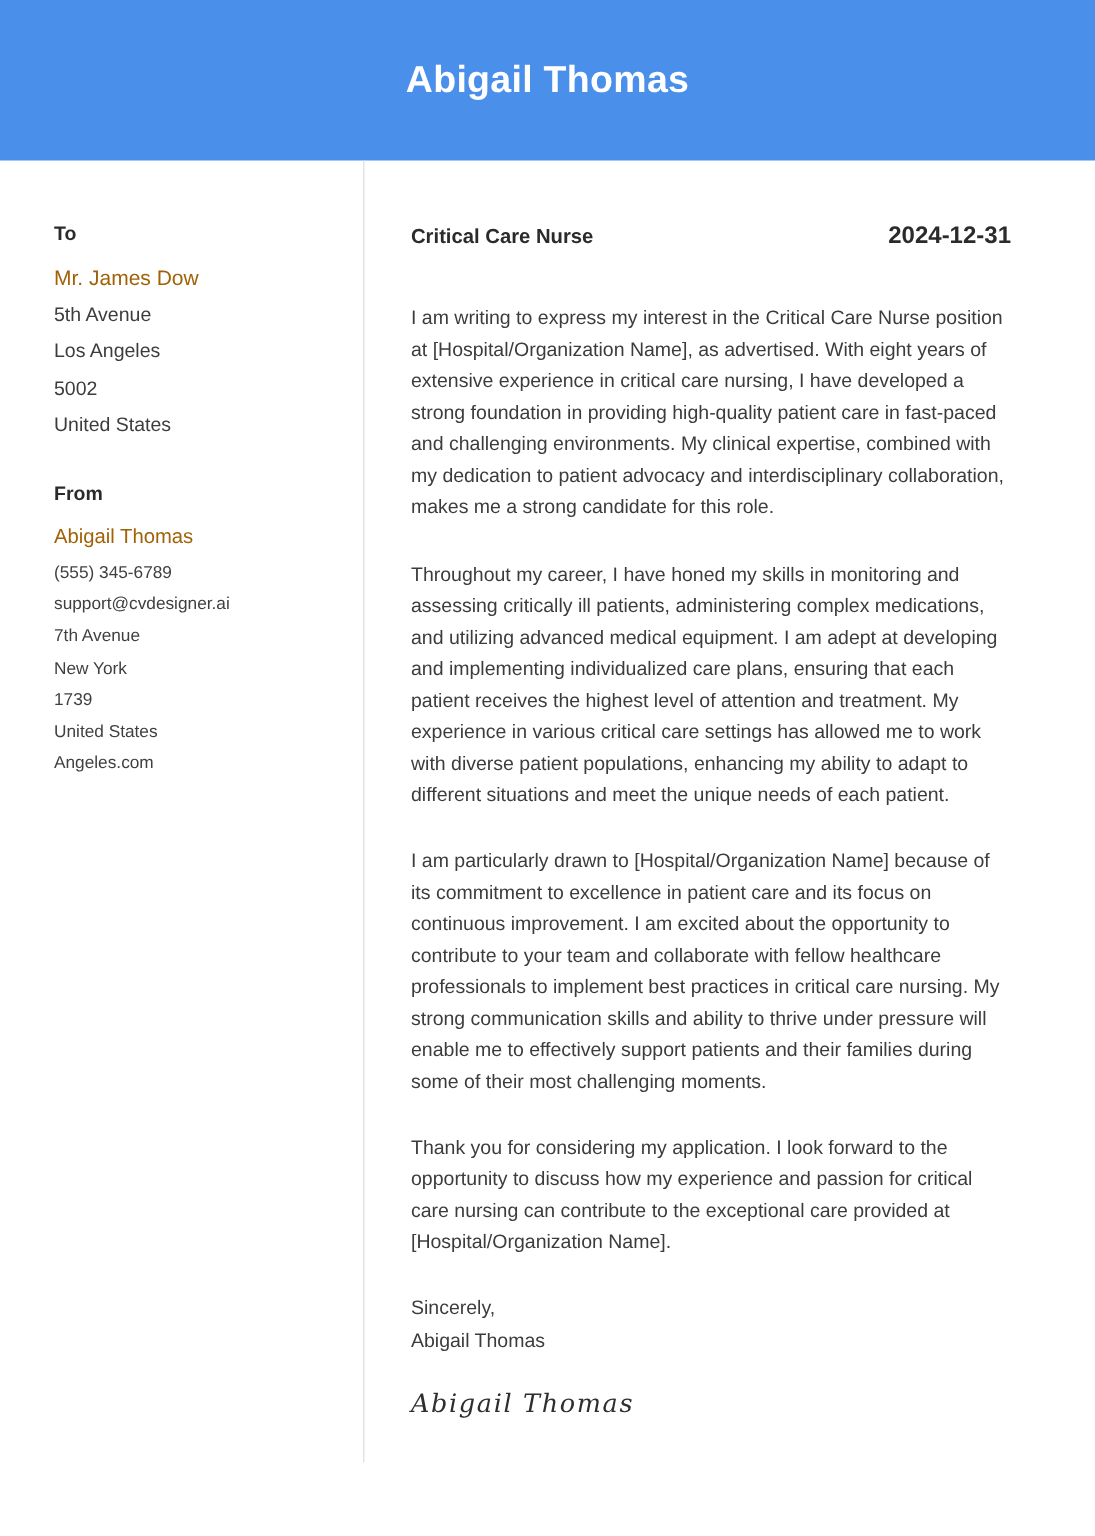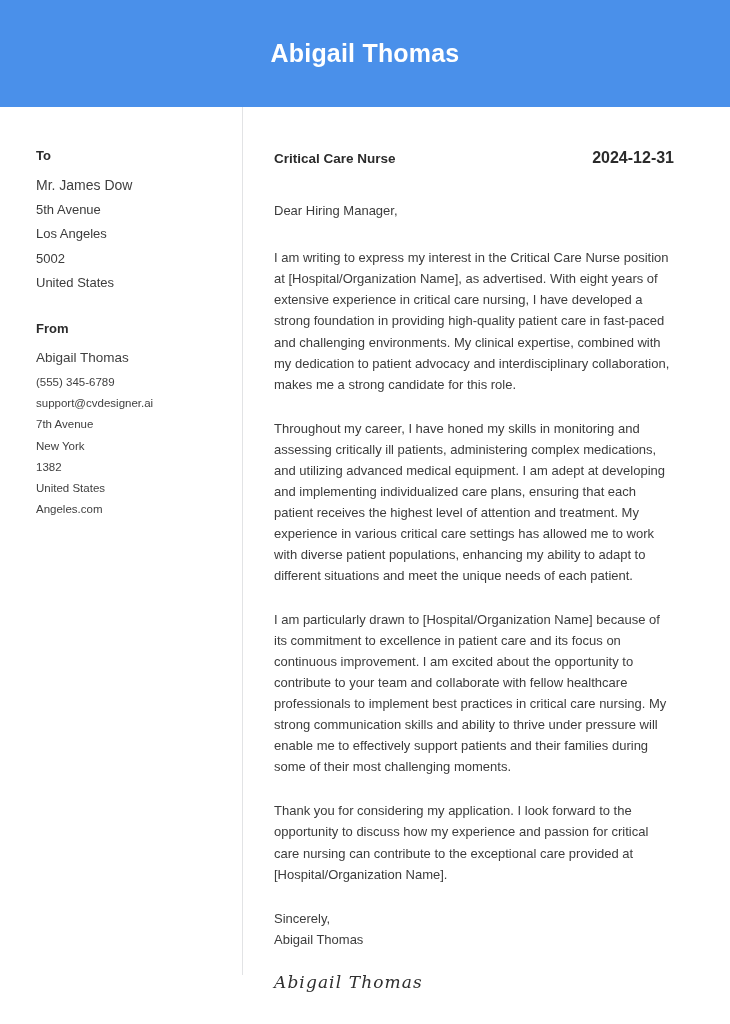--- a/index.html
+++ b/index.html
@@ -60,21 +60,21 @@
 
   .block-label {
     font-size: 13px;
     font-weight: bold;
     color: #2b2b2b;
     line-height: 1.2;
     margin: 0 0 13px 0;
   }
   .accent-name {
     font-size: 14px;
-    color: #404040;
+    color: #a16207;
     line-height: 1.25;
     margin: 0 0 7px 0;
     white-space: nowrap;
   }
   .accent-name.from-name {
     font-size: 13.5px;
     margin-bottom: 8px;
   }
   .addr-line {
     font-size: 13px;
@@ -168,37 +168,36 @@
       <div class="addr-line">United States</div>
     </div>
 
     <div class="from-block">
       <div class="block-label">From</div>
       <div class="accent-name from-name">Abigail  Thomas</div>
       <div class="addr-line small">(555) 345-6789</div>
       <div class="addr-line small">support@cvdesigner.ai</div>
       <div class="addr-line small">7th Avenue</div>
       <div class="addr-line small">New York</div>
-      <div class="addr-line small">1382</div>
+      <div class="addr-line small">1739</div>
       <div class="addr-line small">United States</div>
       <div class="addr-line small">Angeles.com</div>
     </div>
 
   </div>
 
   <div class="divider"></div>
 
   <div class="main">
 
     <div class="title-row">
       <div class="job-title">Critical Care Nurse</div>
       <div class="letter-date">2024-12-31</div>
     </div>
 
-    <div class="salutation">Dear Hiring Manager,</div>
 
     <p class="para">I am writing to express my interest in the Critical Care Nurse position at [Hospital/Organization Name], as advertised. With eight years of extensive experience in critical care nursing, I have developed a strong foundation in providing high-quality patient care in fast-paced and challenging environments. My clinical expertise, combined with my dedication to patient advocacy and interdisciplinary collaboration, makes me a strong candidate for this role.</p>
     <p class="para">Throughout my career, I have honed my skills in monitoring and assessing critically ill patients, administering complex medications, and utilizing advanced medical equipment. I am adept at developing and implementing individualized care plans, ensuring that each patient receives the highest level of attention and treatment. My experience in various critical care settings has allowed me to work with diverse patient populations, enhancing my ability to adapt to different situations and meet the unique needs of each patient.</p>
     <p class="para">I am particularly drawn to [Hospital/Organization Name] because of its commitment to excellence in patient care and its focus on continuous improvement. I am excited about the opportunity to contribute to your team and collaborate with fellow healthcare professionals to implement best practices in critical care nursing. My strong communication skills and ability to thrive under pressure will enable me to effectively support patients and their families during some of their most challenging moments.</p>
     <p class="para">Thank you for considering my application. I look forward to the opportunity to discuss how my experience and passion for critical care nursing can contribute to the exceptional care provided at [Hospital/Organization Name].</p>
 
     <div class="closing">
       <span class="closing-line">Sincerely,</span>
       <span class="closing-line">Abigail Thomas</span>
     </div>

